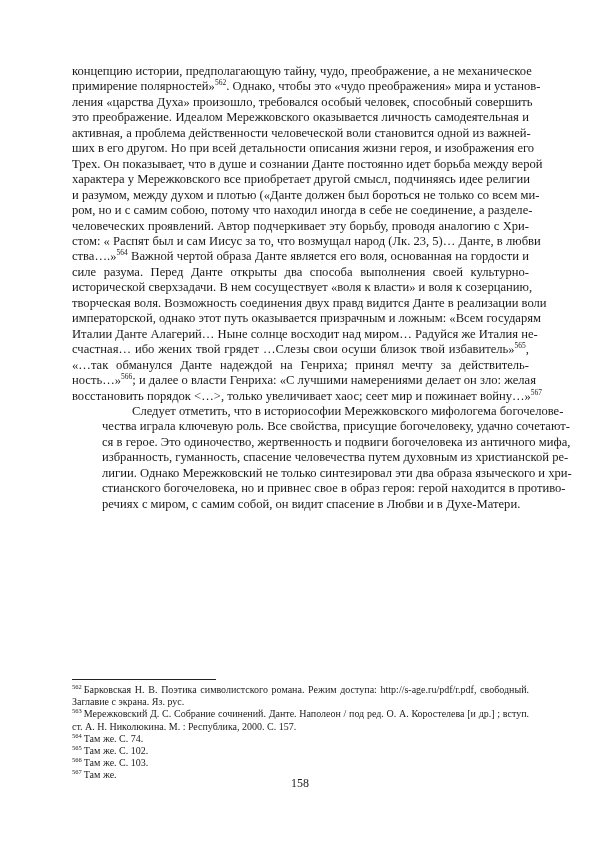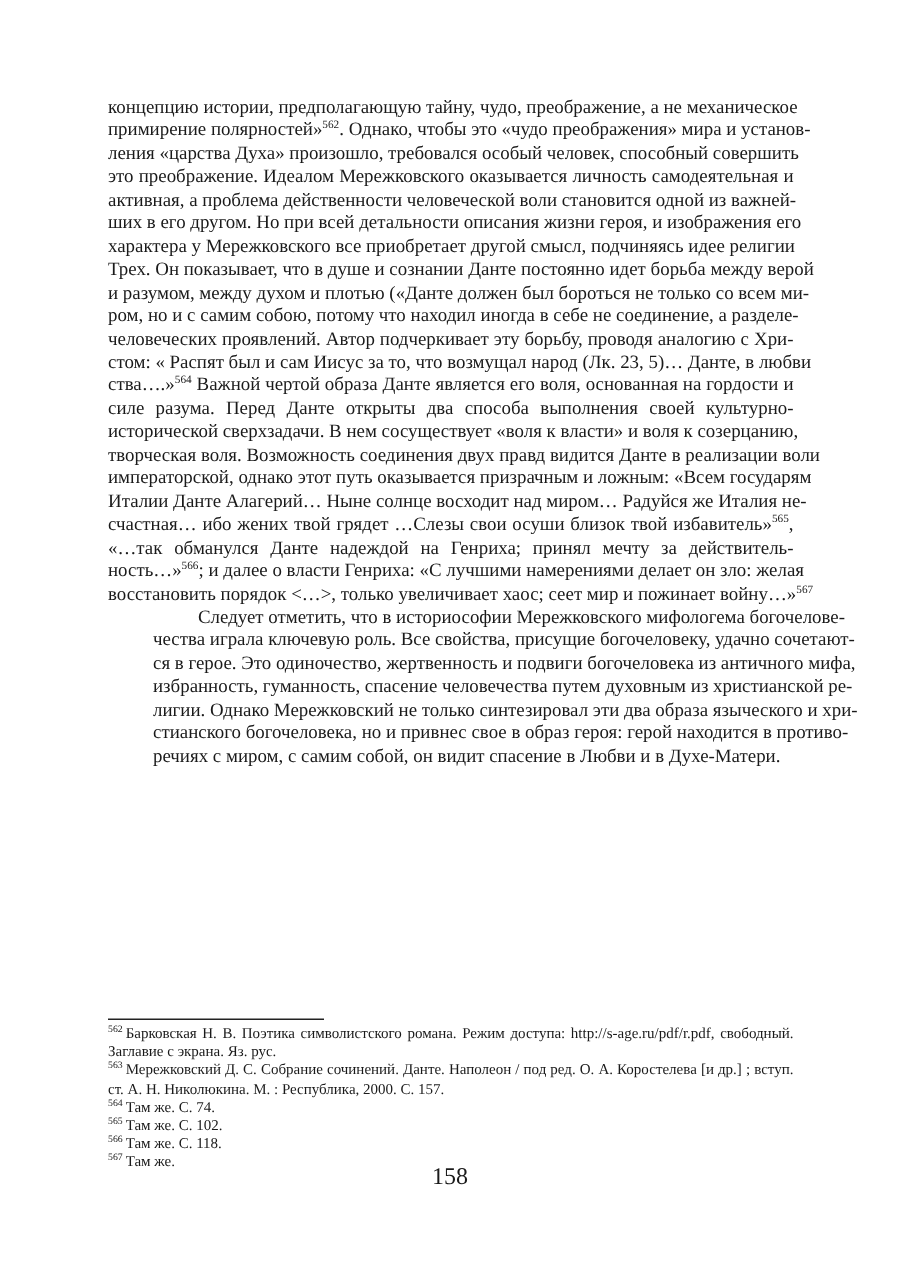--- a/index.html
+++ b/index.html
@@ -11,36 +11,36 @@
   .para.indent { text-indent: 30px; }
   .line { display: block; text-align: justify; text-align-last: justify; white-space: nowrap; overflow: visible; }
   .line.last { text-align-last: left; }
   sup { font-size: 7.5px; line-height: 0; vertical-align: 5px; font-family: Liberation Serif, serif; }
   .fn-rule { position: absolute; left: 72px; top: 679px; width: 144px; height: 0; border-top: 1px solid #222; }
   .footnotes { position: absolute; left: 72px; top: 684px; width: 457px;
                font-size: 10px; line-height: 12.2px; }
   .fn { margin: 0; text-align: justify; }
   .fn sup { font-size: 6.5px; vertical-align: 4px; margin-right: 2px; }
   .page-number { position: absolute; left: 0; width: 600px; top: 776px;
-                 text-align: center; font-size: 16px; }
+                 text-align: center; font-size: 12px; }
 </style>
 </head>
 <body>
 
 <div class="page">
   <div class="body-text" id="body-text">
       <div class="para">
         <span class="line"><span>концепцию истории, предполагающую тайну, чудо, преображение, а не механическое</span></span>
         <span class="line"><span>примирение полярностей»</span><sup>562</sup><span>. Однако, чтобы это «чудо преображения» мира и установ-</span></span>
         <span class="line"><span>ления «царства Духа» произошло, требовался особый человек, способный совершить</span></span>
         <span class="line"><span>это преображение. Идеалом Мережковского оказывается личность самодеятельная и</span></span>
         <span class="line"><span>активная, а проблема действенности человеческой воли становится одной из важней-</span></span>
         <span class="line"><span>ших в его другом. Но при всей детальности описания жизни героя, и изображения его</span></span>
+        <span class="line"><span>Трех. Он показывает, что в душе и сознании Данте постоянно идет борьба между верой</span></span>
         <span class="line"><span>характера у Мережковского все приобретает другой смысл, подчиняясь идее религии</span></span>
-        <span class="line"><span>Трех. Он показывает, что в душе и сознании Данте постоянно идет борьба между верой</span></span>
         <span class="line"><span>и разумом, между духом и плотью («Данте должен был бороться не только со всем ми-</span></span>
         <span class="line"><span>ром, но и с самим собою, потому что находил иногда в себе не соединение, а разделе-</span></span>
         <span class="line"><span>человеческих проявлений. Автор подчеркивает эту борьбу, проводя аналогию с Хри-</span></span>
         <span class="line"><span>стом: « Распят был и сам Иисус за то, что возмущал народ (Лк. 23, 5)… Данте, в любви</span></span>
         <span class="line"><span>ства….»</span><sup>564</sup><span> Важной чертой образа Данте является его воля, основанная на гордости и</span></span>
         <span class="line"><span>силе разума. Перед Данте открыты два способа выполнения своей культурно-</span></span>
         <span class="line"><span>исторической сверхзадачи. В нем сосуществует «воля к власти» и воля к созерцанию,</span></span>
         <span class="line"><span>творческая воля. Возможность соединения двух правд видится Данте в реализации воли</span></span>
         <span class="line"><span>императорской, однако этот путь оказывается призрачным и ложным: «Всем государям</span></span>
         <span class="line"><span>Италии Данте Алагерий… Ныне солнце восходит над миром… Радуйся же Италия не-</span></span>
@@ -60,17 +60,17 @@
       </div>
     </div>
 </div>
 
 <div class="fn-rule"></div>
 <div class="footnotes" id="footnotes">
     <p class="fn"><sup>562</sup><span>Барковская Н. В. Поэтика символистского романа. Режим доступа: http://s-age.ru/pdf/r.pdf, свободный. Заглавие с экрана. Яз. рус.</span></p>
     <p class="fn"><sup>563</sup><span>Мережковский Д. С. Собрание сочинений. Данте. Наполеон / под ред. О. А. Коростелева [и др.] ; вступ. ст. А. Н. Николюкина. М. : Республика, 2000.  С. 157.</span></p>
     <p class="fn"><sup>564</sup><span>Там же. С. 74.</span></p>
     <p class="fn"><sup>565</sup><span>Там же. С. 102.</span></p>
-    <p class="fn"><sup>566</sup><span>Там же. С. 118.</span></p>
+    <p class="fn"><sup>566</sup><span>Там же. С. 103.</span></p>
     <p class="fn"><sup>567</sup><span>Там же.</span></p>
   </div>
 
 <div class="page-number">158</div>
 
 </body></html>

